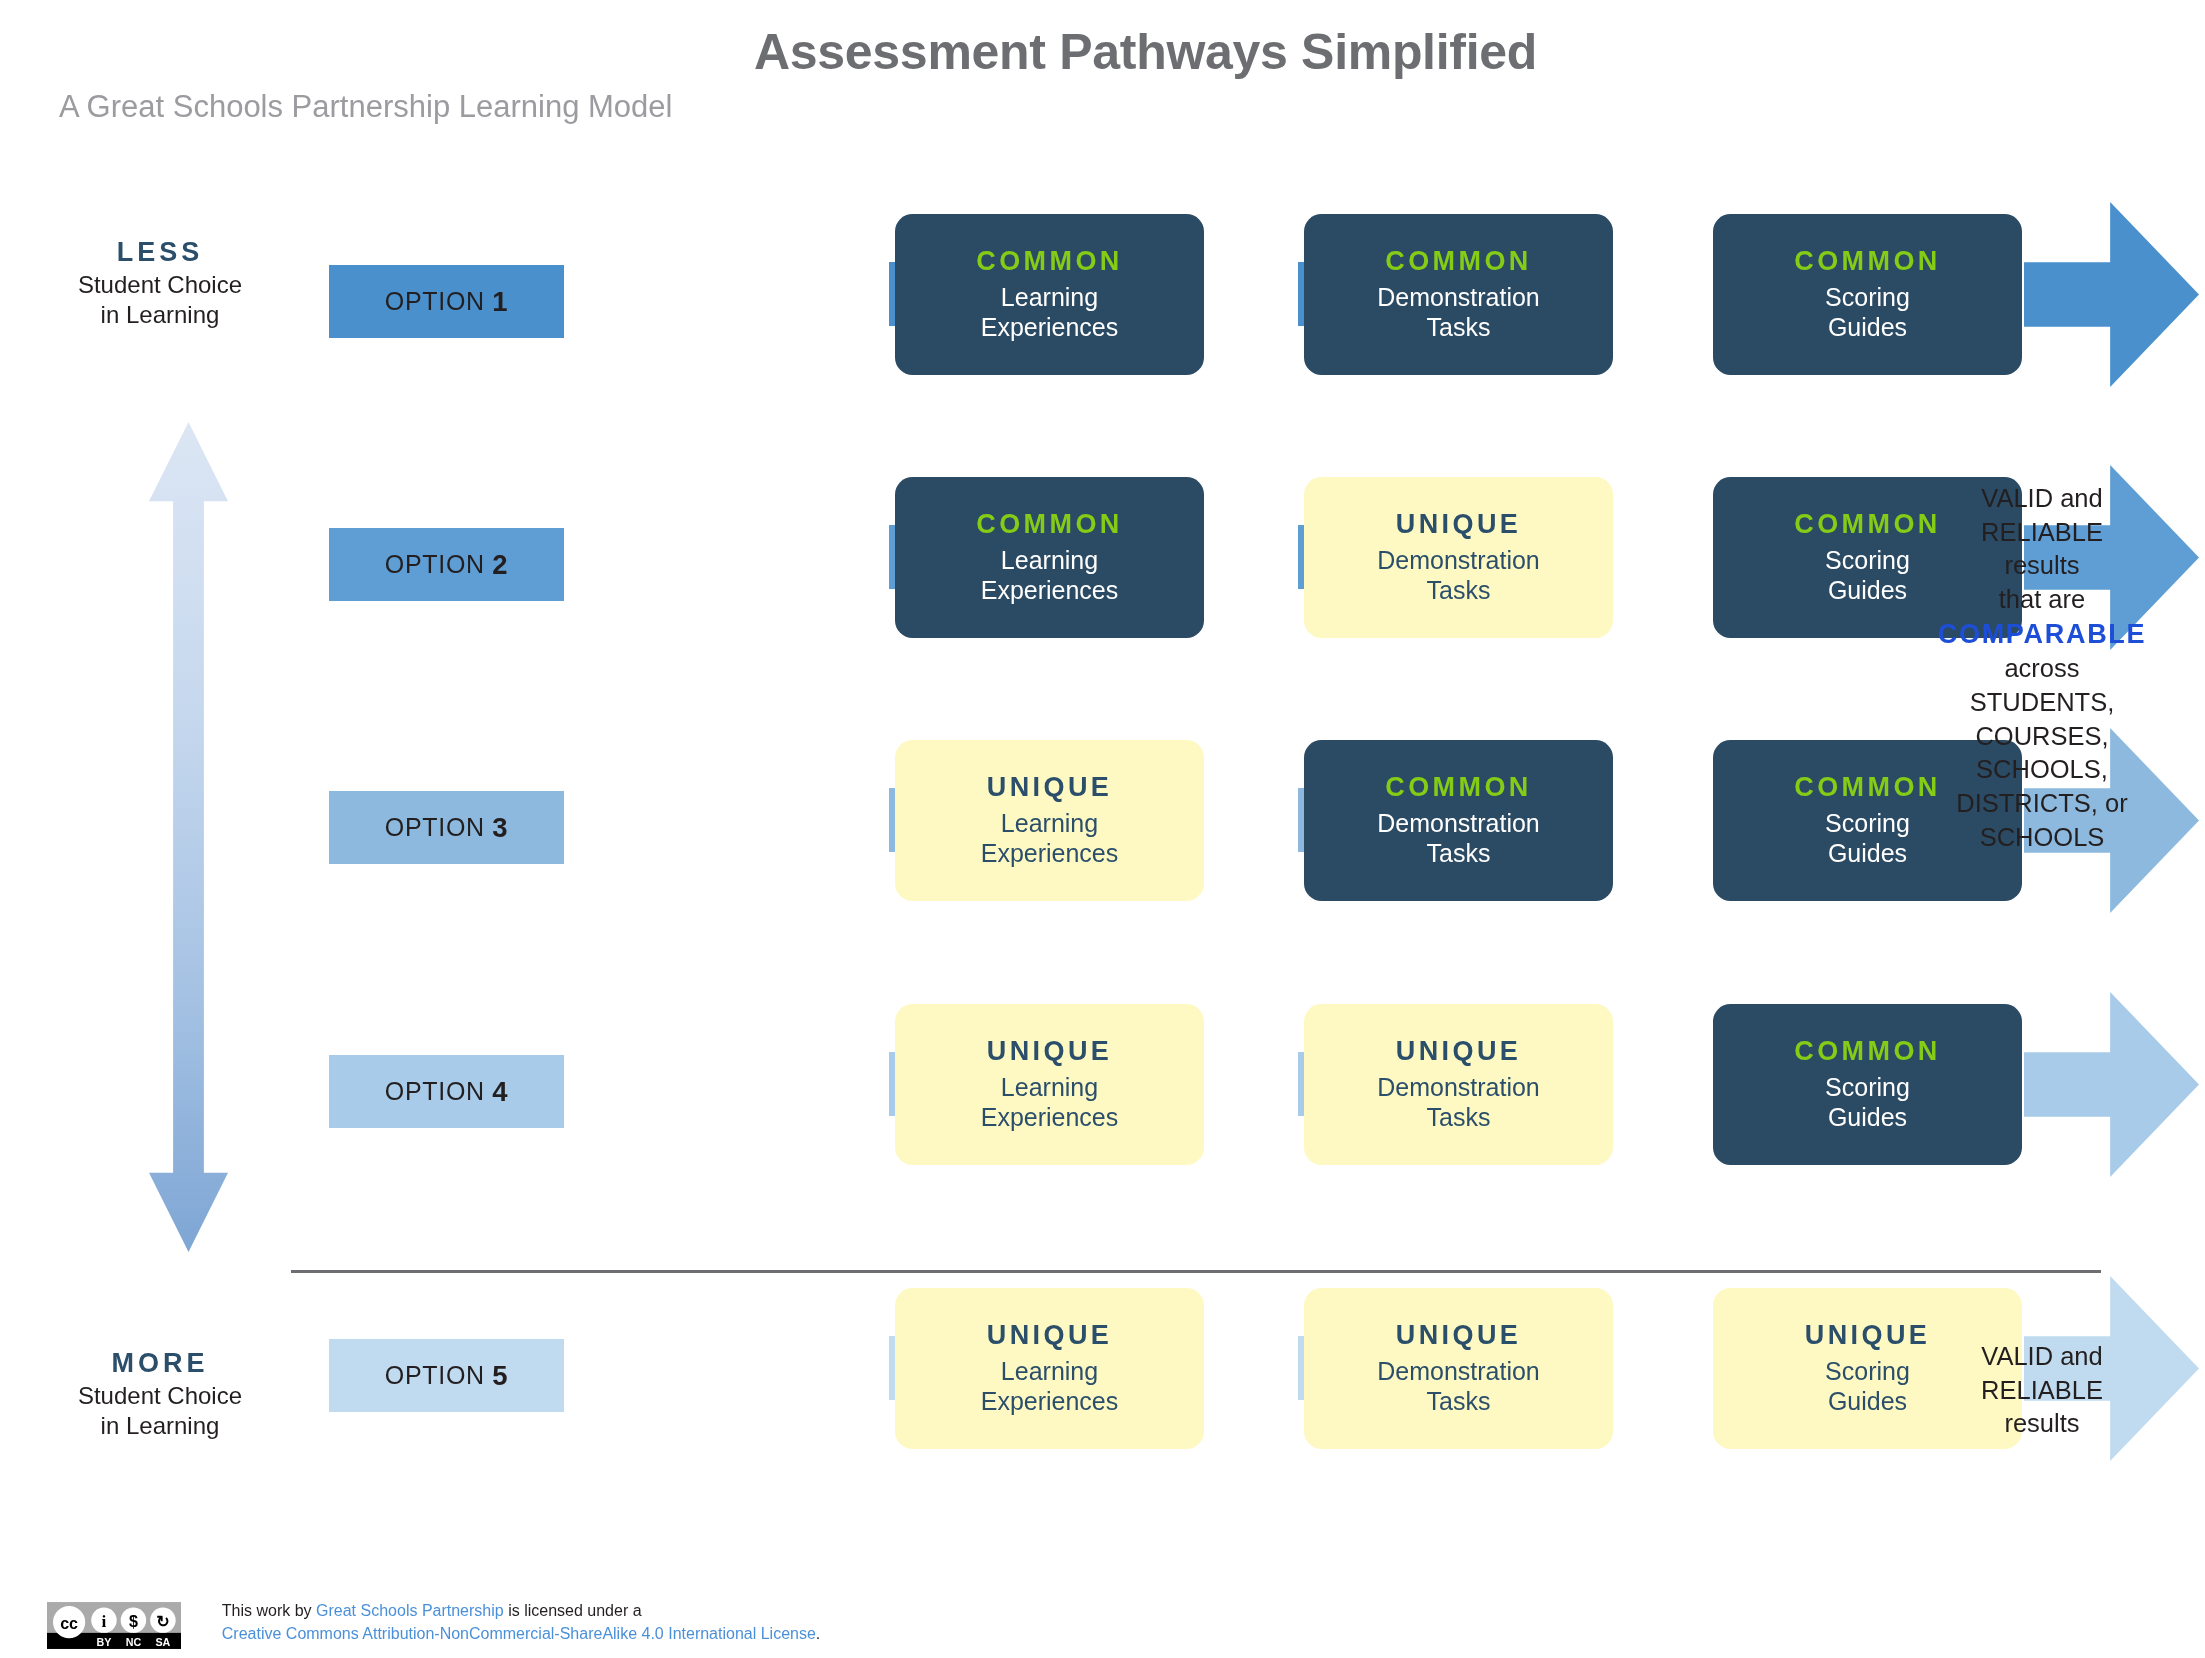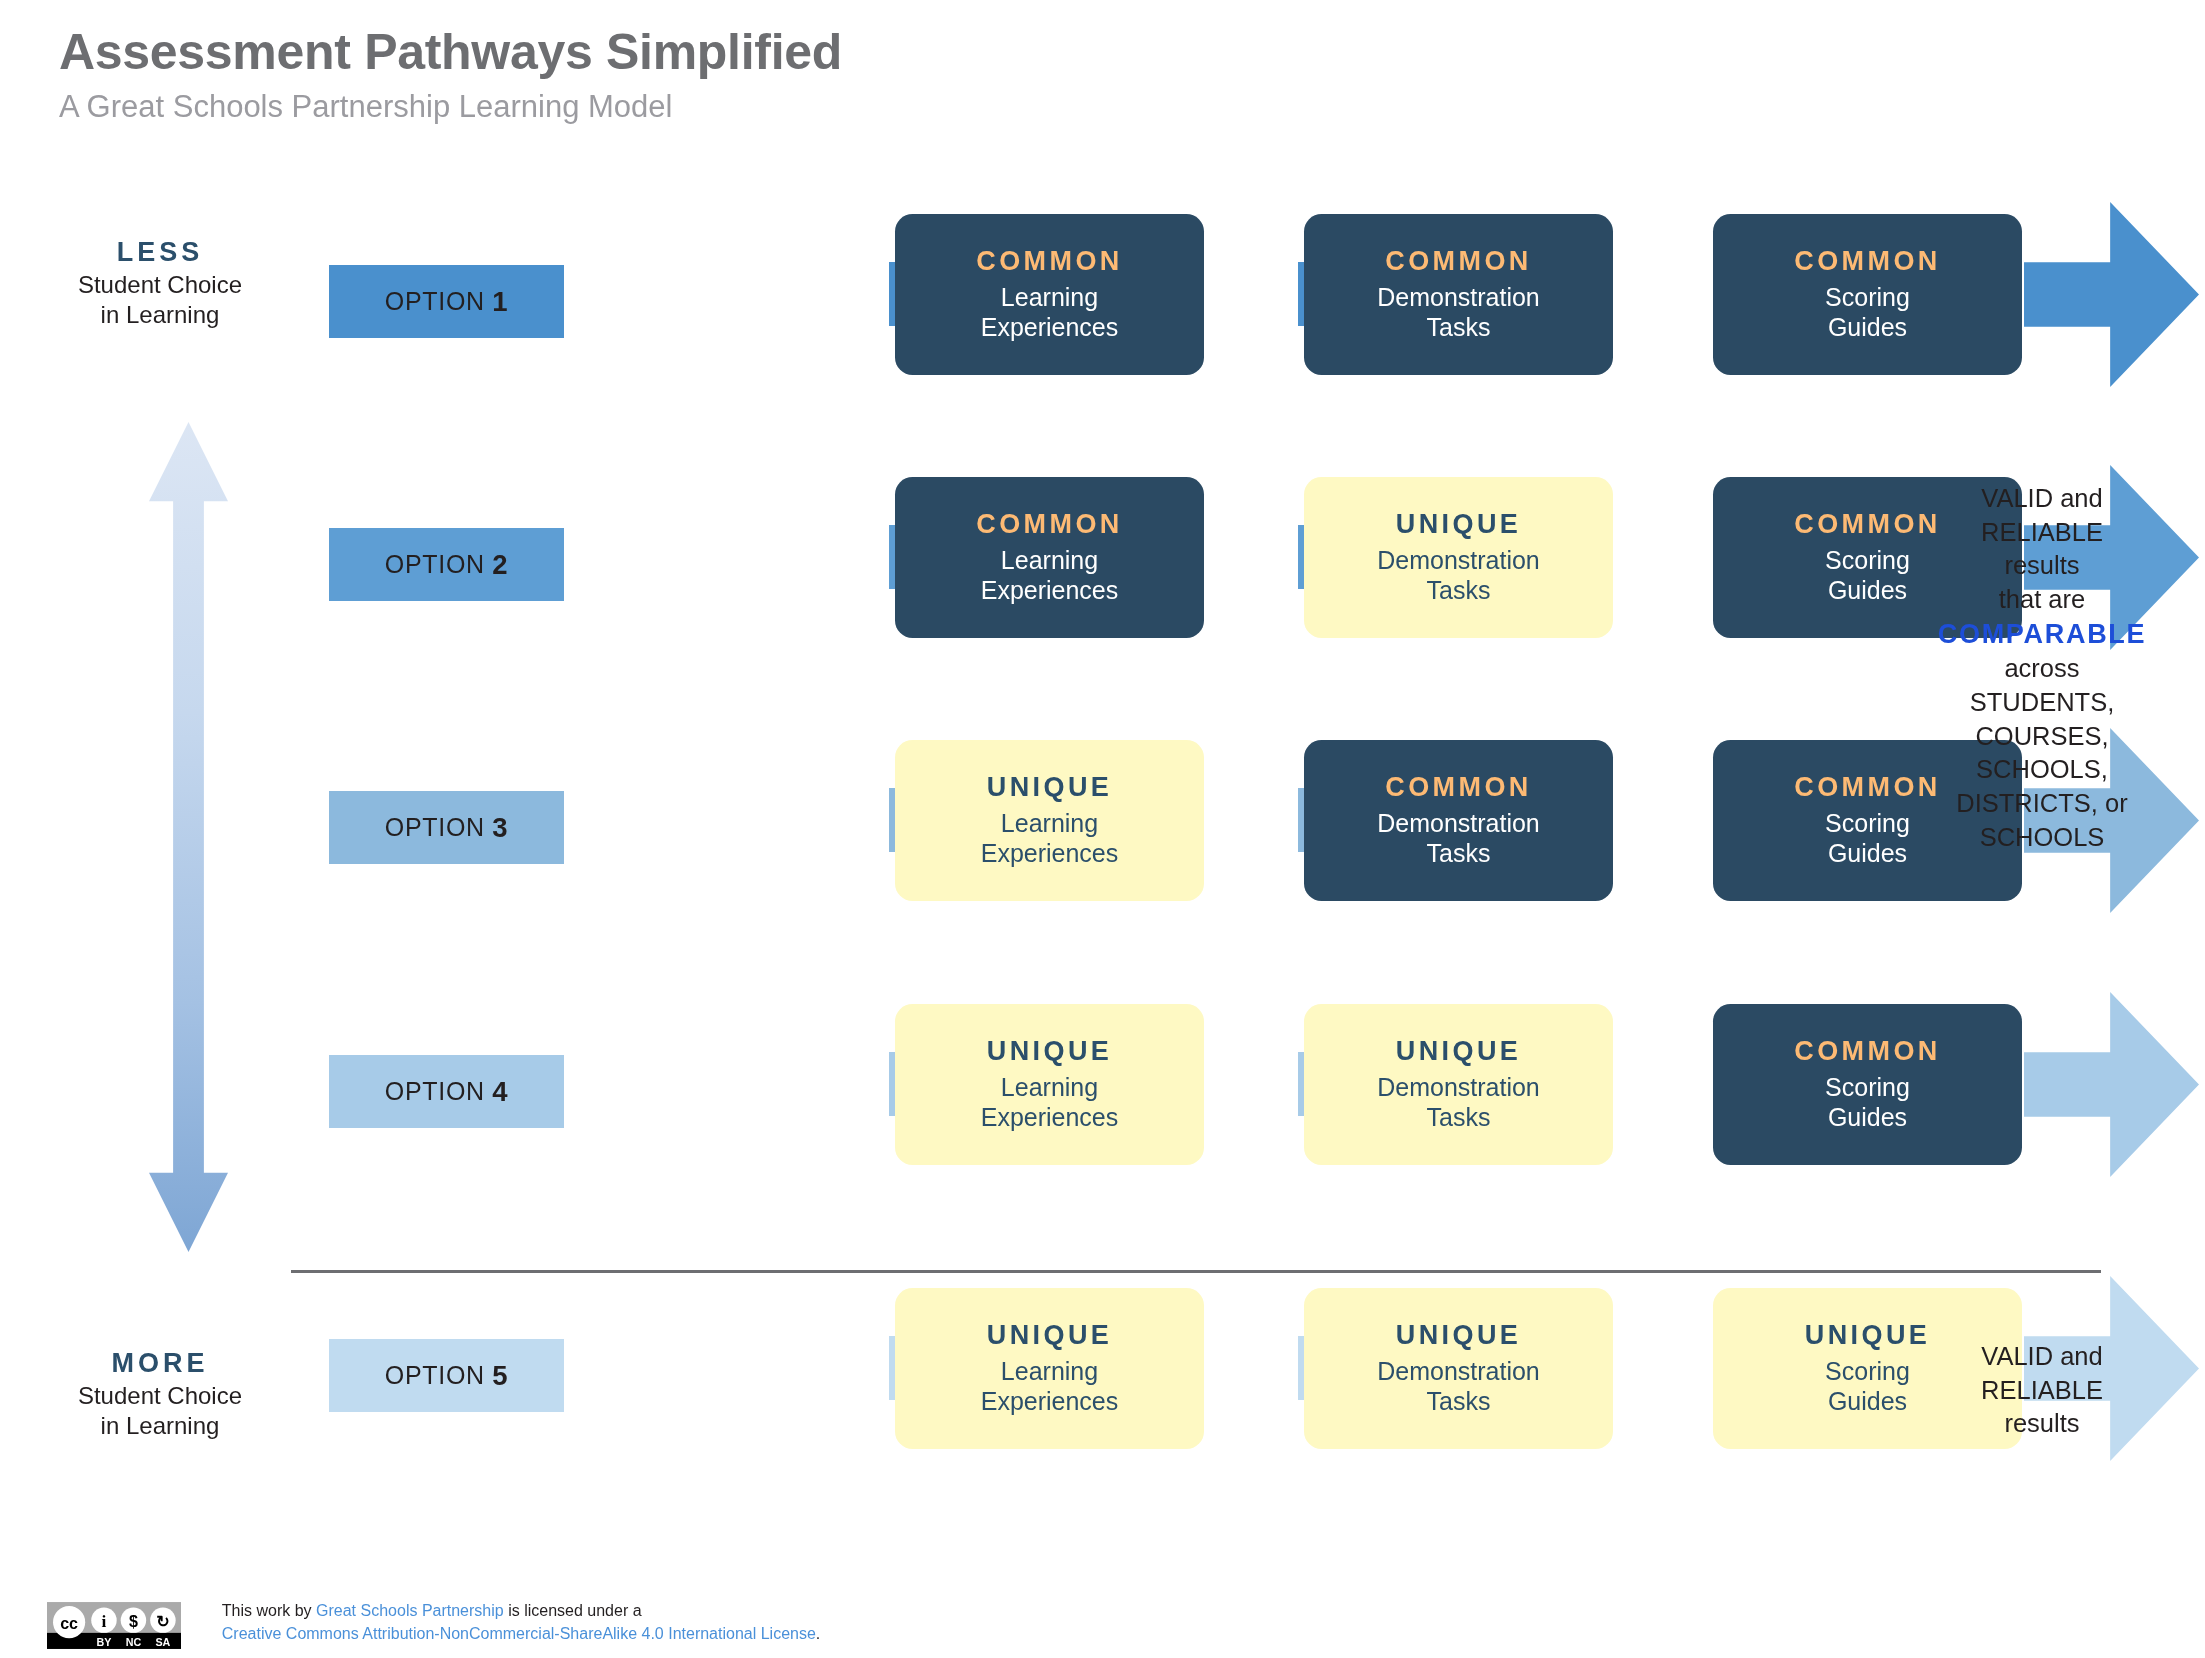--- a/index.html
+++ b/index.html
@@ -5,21 +5,21 @@
   html,body{margin:0;padding:0;background:#ffffff;}
   body{
     width:2205px;height:1658px;position:relative;overflow:hidden;
     font-family:"Liberation Sans","DejaVu Sans",sans-serif;
     color:#231f20;
   }
   
   #header{position:absolute;left:59px;top:25.5px;width:1478px;}
   #title{
     font-size:50px;font-weight:bold;color:#6d6e71;letter-spacing:-0.3px;
-    line-height:1.05;white-space:nowrap;
+    line-height:1.05;white-space:nowrap;text-align:right;
   }
   #subtitle{
     font-size:31px;font-weight:normal;color:#9b9ba0;
     margin-top:12px;line-height:1.1;white-space:nowrap;
   }
   
   .axis-label{position:absolute;width:282px;text-align:center;left:19px;}
   .axis-strong{
     font-size:27px;font-weight:bold;color:#2b4f6b;letter-spacing:4px;
     line-height:1.25;
@@ -62,21 +62,21 @@
   }
   .stage-1{left:566px;}
   .stage-2{left:975px;}
   .stage-3{left:1384px;}
   .stage .kind{
     font-size:27px;font-weight:bold;letter-spacing:3.4px;line-height:1.18;
     margin-bottom:4px;
   }
   .stage .what{font-size:25px;font-weight:400;line-height:1.22;text-align:center;}
   .stage.common{background:#2b4a63;}
-  .stage.common .kind{color:#fdba74;}
+  .stage.common .kind{color:#84cc16;}
   .stage.common .what{color:#ffffff;}
   .stage.unique{background:#fef9c3;}
   .stage.unique .kind{color:#2b4f6b;}
   .stage.unique .what{color:#2b4f6b;}
 
   
   .end-arrow{position:absolute;left:1695px;top:-12px;width:175px;height:185px;}
 
   
   .outcome{position:absolute;text-align:center;font-size:25.5px;line-height:1.32;color:#231f20;}

